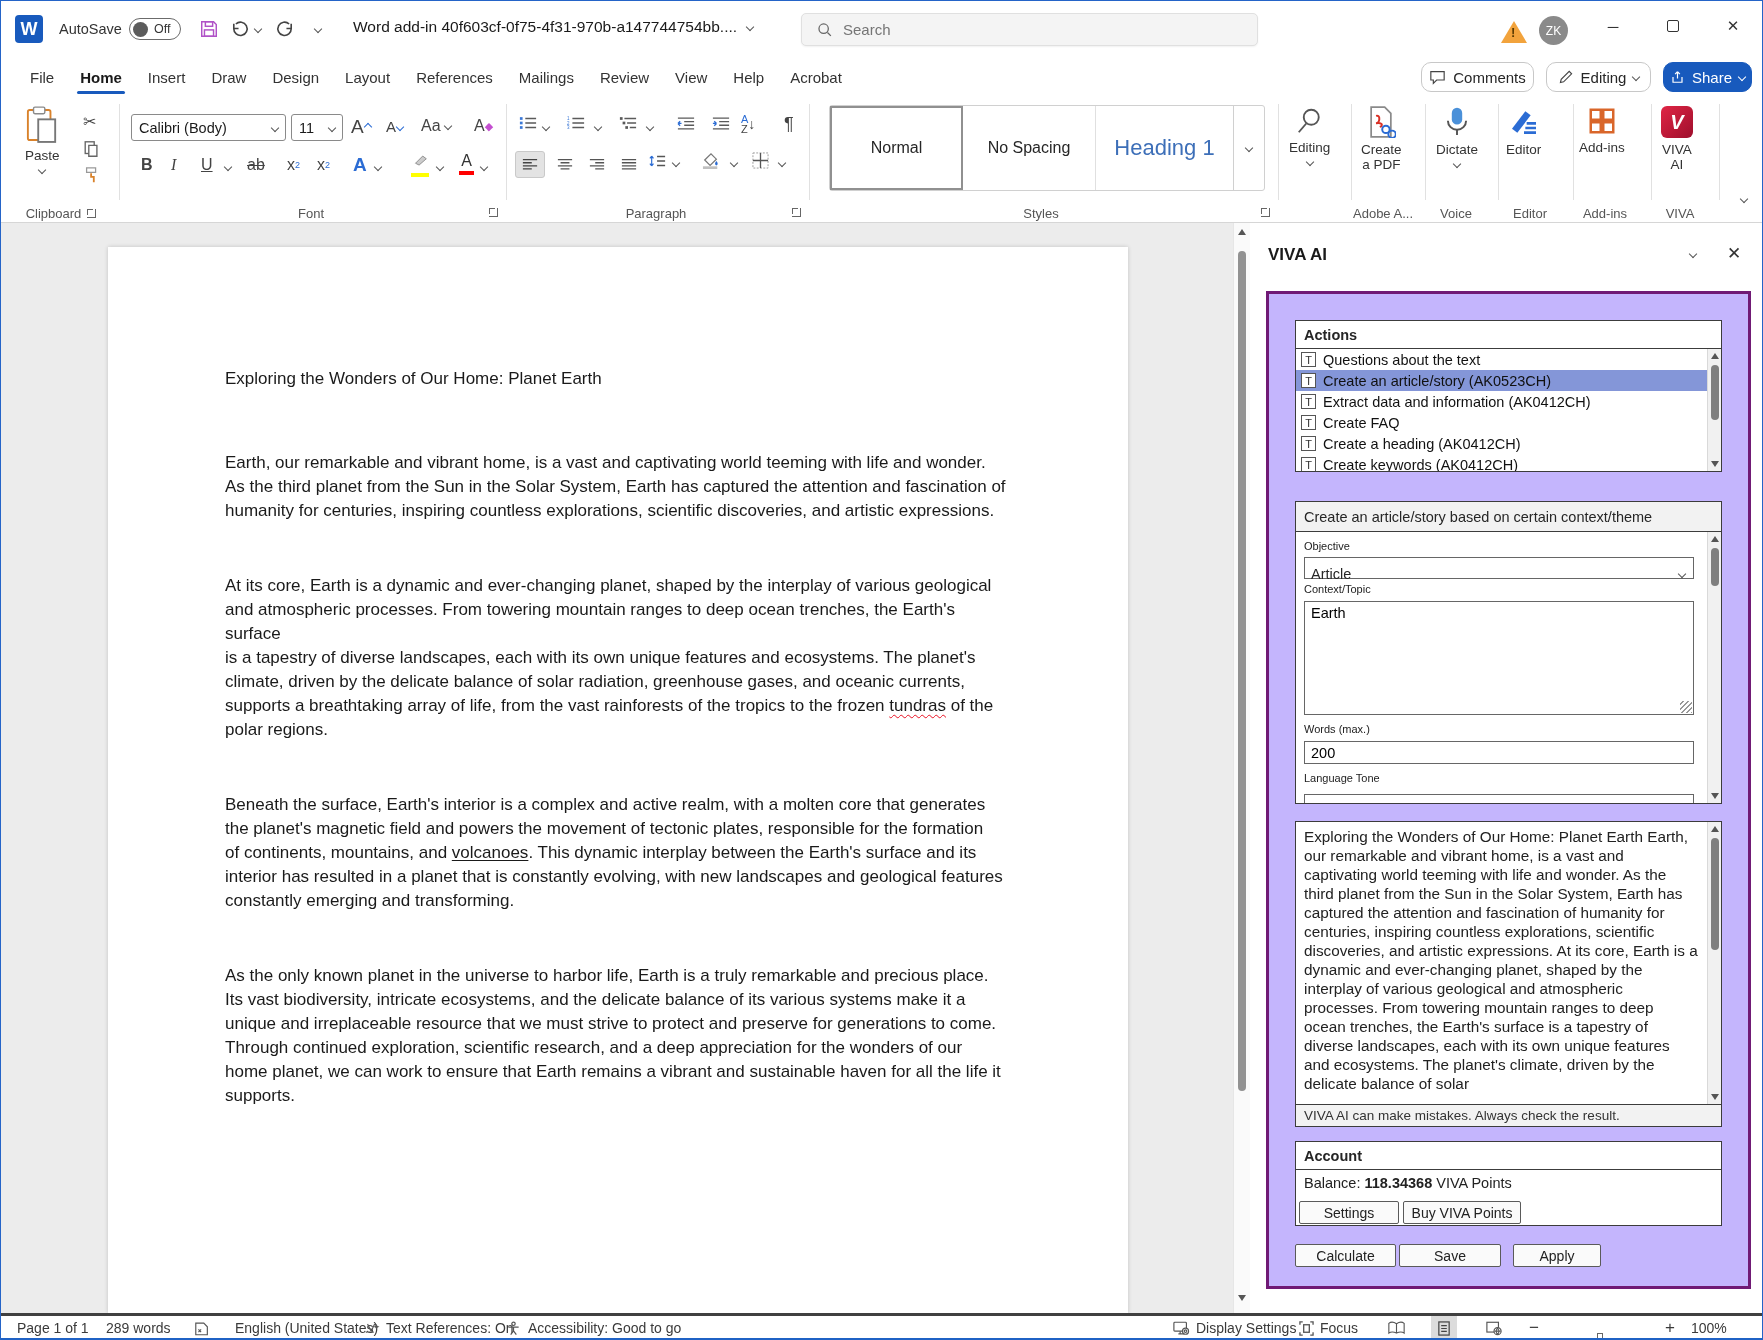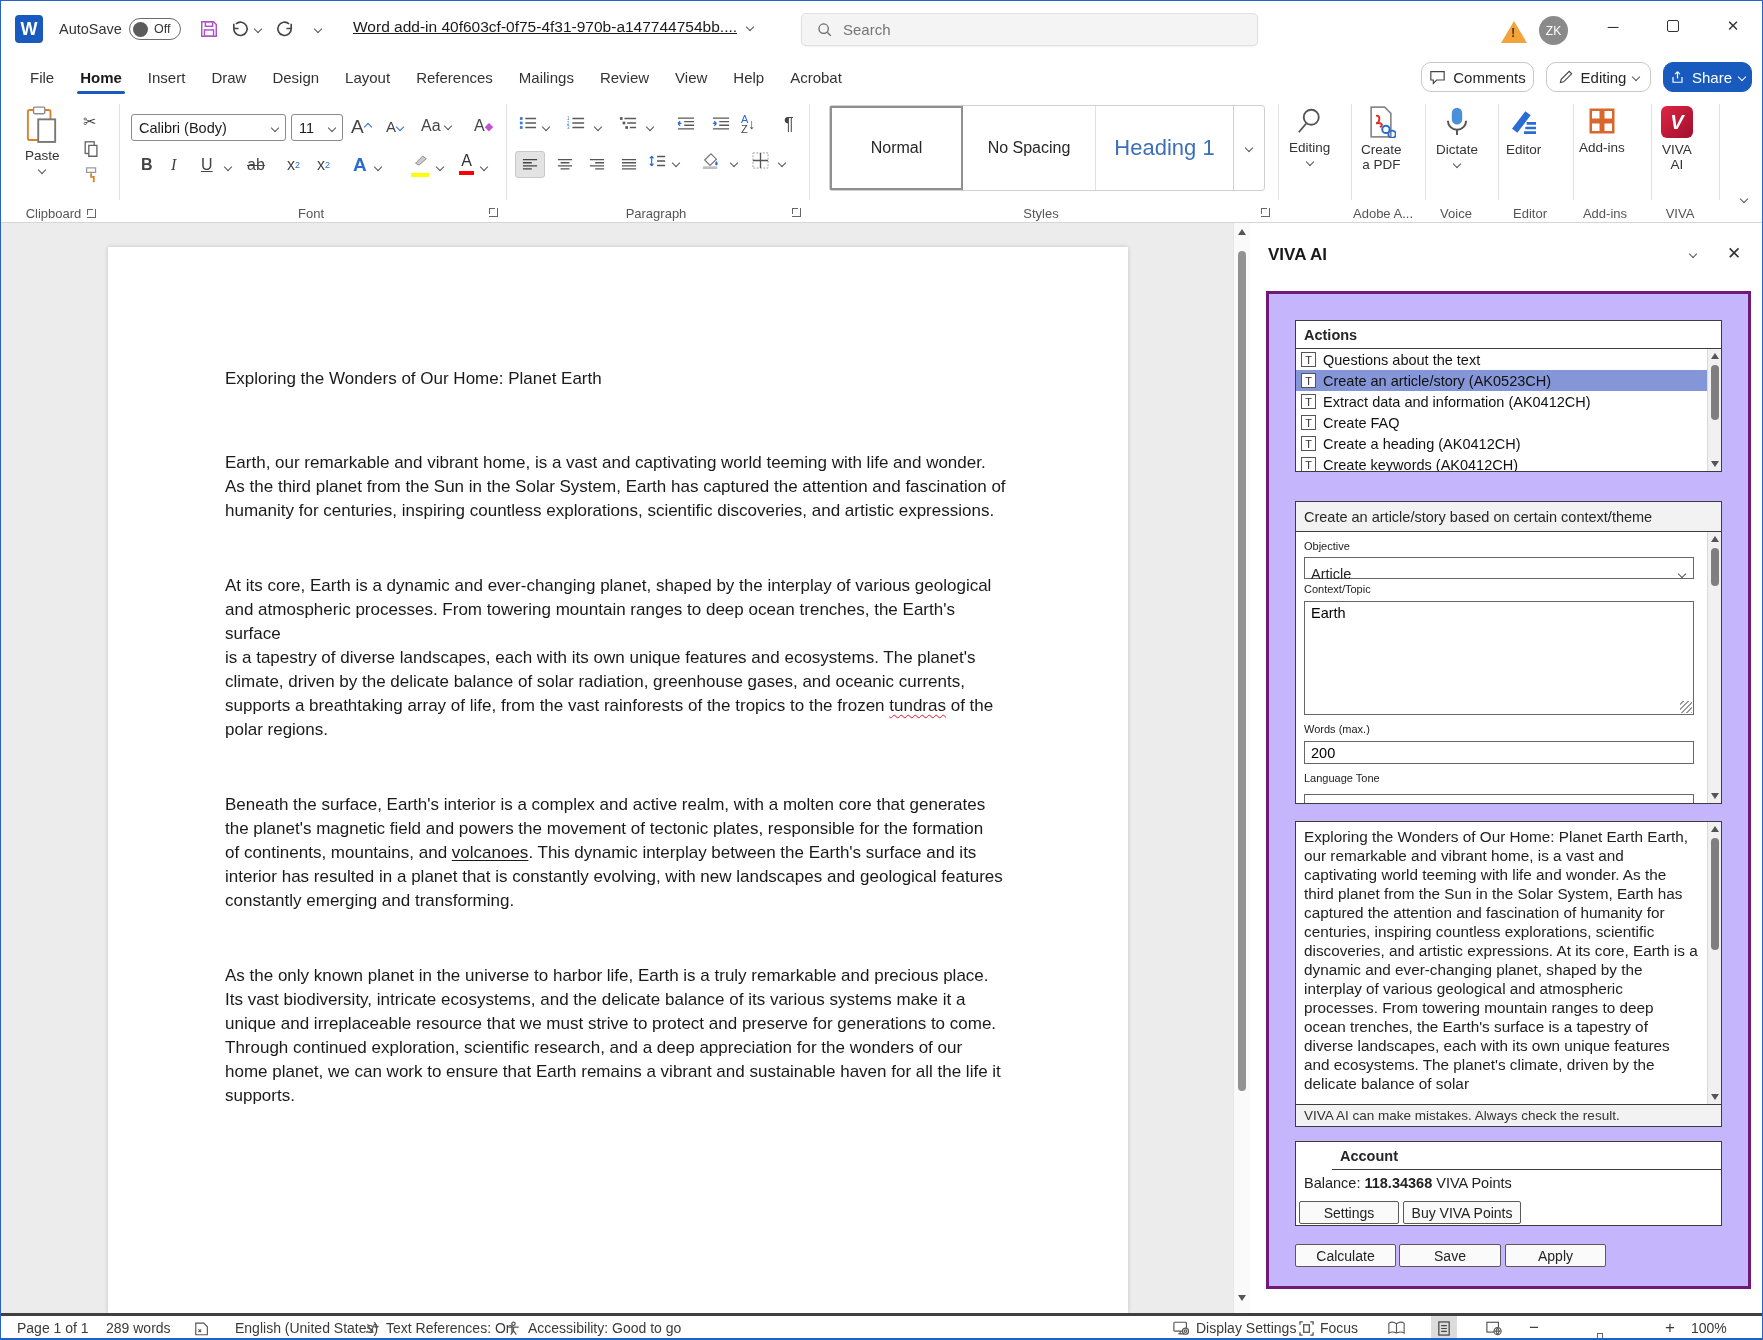--- a/index.html
+++ b/index.html
@@ -22,21 +22,21 @@
   #titlebar .abs { position:absolute; }
   .word-logo { left:14px; top:14px; width:28px; height:28px; background:#185abd; border-radius:4px; color:#fff;
                font-weight:bold; font-size:18px; display:flex; align-items:center; justify-content:center; }
   .autosave-label { left:58px; top:20px; font-size:14.5px; color:#333; }
   .autosave-toggle { left:128px; top:17px; width:52px; height:22px; border:1px solid #6b6b6b; border-radius:11px;
                      display:flex; align-items:center; padding:0 6px 0 3px; gap:6px; }
   .autosave-knob { width:15px; height:15px; border-radius:50%; background:#5c5c5c; }
   .autosave-state { font-size:12.5px; color:#333; }
   .qat { top:16px; width:24px; height:24px; display:flex; align-items:center; justify-content:center; }
   .doc-title-wrap { left:352px; top:17px; display:flex; align-items:center; gap:10px; max-width:420px; }
-  .doc-title-text { font-size:15.5px; color:#1a1a1a; white-space:nowrap;text-decoration:underline; }
+  .doc-title-text { font-size:15.5px; color:#1a1a1a; white-space:nowrap; }
   .search-box { left:800px; top:12px; width:457px; height:33px; background:#f4f4f4; border:1px solid #e0e0e0;
                 border-radius:5px; display:flex; align-items:center; padding-left:14px; gap:10px; box-shadow:0 1px 2px rgba(0,0,0,.06); }
   .search-box input { border:none; background:transparent; outline:none; font-size:15px; color:#555; width:380px; font-family:inherit; }
   .warn-tri { left:1500px; top:20px; width:0; height:0; border-left:13px solid transparent; border-right:13px solid transparent;
               border-bottom:22px solid #f2a33c; position:absolute; }
   .warn-tri::after { content:"!"; position:absolute; left:-3px; top:4px; font-size:13px; font-weight:bold; color:#5a3a00; }
   .avatar { left:1538px; top:15px; width:29px; height:29px; border-radius:50%; background:#8a8a8a; color:#fff;
             font-size:12px; display:flex; align-items:center; justify-content:center; }
   .winbtn { top:0; width:46px; height:50px; display:flex; align-items:center; justify-content:center; font-size:15px; color:#333; }
   .maxbox { width:12px; height:12px; border:1.3px solid #333; border-radius:2px; }
@@ -110,21 +110,21 @@
   .finput { position:absolute; left:8px; width:390px; height:23px; border:1px solid #666; background:#fff; font-size:14.5px;
             font-family:inherit; padding:0 6px; outline:none; }
   .grip { position:absolute; left:382px; top:694px; width:12px; height:12px;
           background:repeating-linear-gradient(135deg, transparent 0 2px, #999 2px 3.5px); }
 
   .output-box { top:527px; height:306px; }
   .output-text { position:absolute; left:0; top:0; right:14px; height:283px; overflow:hidden; padding:5px 8px; font-size:15.3px; line-height:19px; color:#222; }
   .output-footer { position:absolute; left:0; bottom:0; width:100%; height:22px; background:#f2f2f2; border-top:1px solid #3c3c3c;
                    font-size:13.5px; color:#333; display:flex; align-items:center; padding-left:8px; }
 
-  .account-box { top:847px; height:85px;padding-left:36px; }
+  .account-box { top:847px; height:85px; }
   .balance-line { position:absolute; left:8px; top:33px; font-size:14.5px; color:#222; }
   .pbtn { position:absolute; height:23px; border:1px solid #5a5a5a; background:#fafafa; border-radius:2px;
           font-size:14px; color:#222; display:flex; align-items:center; justify-content:center; font-family:inherit; }
   .bottom-btns .pbtn { top:950px; }
 
   
   #statusbar { position:absolute; left:0; top:1312px; width:100%; height:25px; background:#fff; border-top:3px solid #404040;
                font-size:14px; color:#3a3a3a; }
   #statusbar .abs { position:absolute; top:0; height:24px; display:flex; align-items:center; gap:6px; }
   .viewbtn { justify-content:center; width:26px; }
@@ -584,21 +584,21 @@
           <div class="balance-line">
             <span>Balance: </span><b>118.34368</b><span> VIVA Points</span>
           </div>
           <button class="pbtn" style="left:3px; top:59px; width:100px">Settings</button>
           <button class="pbtn" style="left:107px; top:59px; width:118px">Buy VIVA Points</button>
         </div>
 
         <div class="bottom-btns">
           <button class="pbtn" style="left:26px; width:101px">Calculate</button>
           <button class="pbtn" style="left:130px; width:102px">Save</button>
-          <button class="pbtn" style="left:236px; width:101px">Apply</button>
+          <button class="pbtn" style="left:244px; width:88px">Apply</button>
         </div>
       </div>
     </div>
   </div>
 
   <div id="statusbar">
     <div class="abs" style="left:16px">Page 1 of 1</div>
     <div class="abs" style="left:105px">289 words</div>
     <div class="abs" style="left:193px">
       <svg width="16" height="15" viewBox="0 0 18 16">

